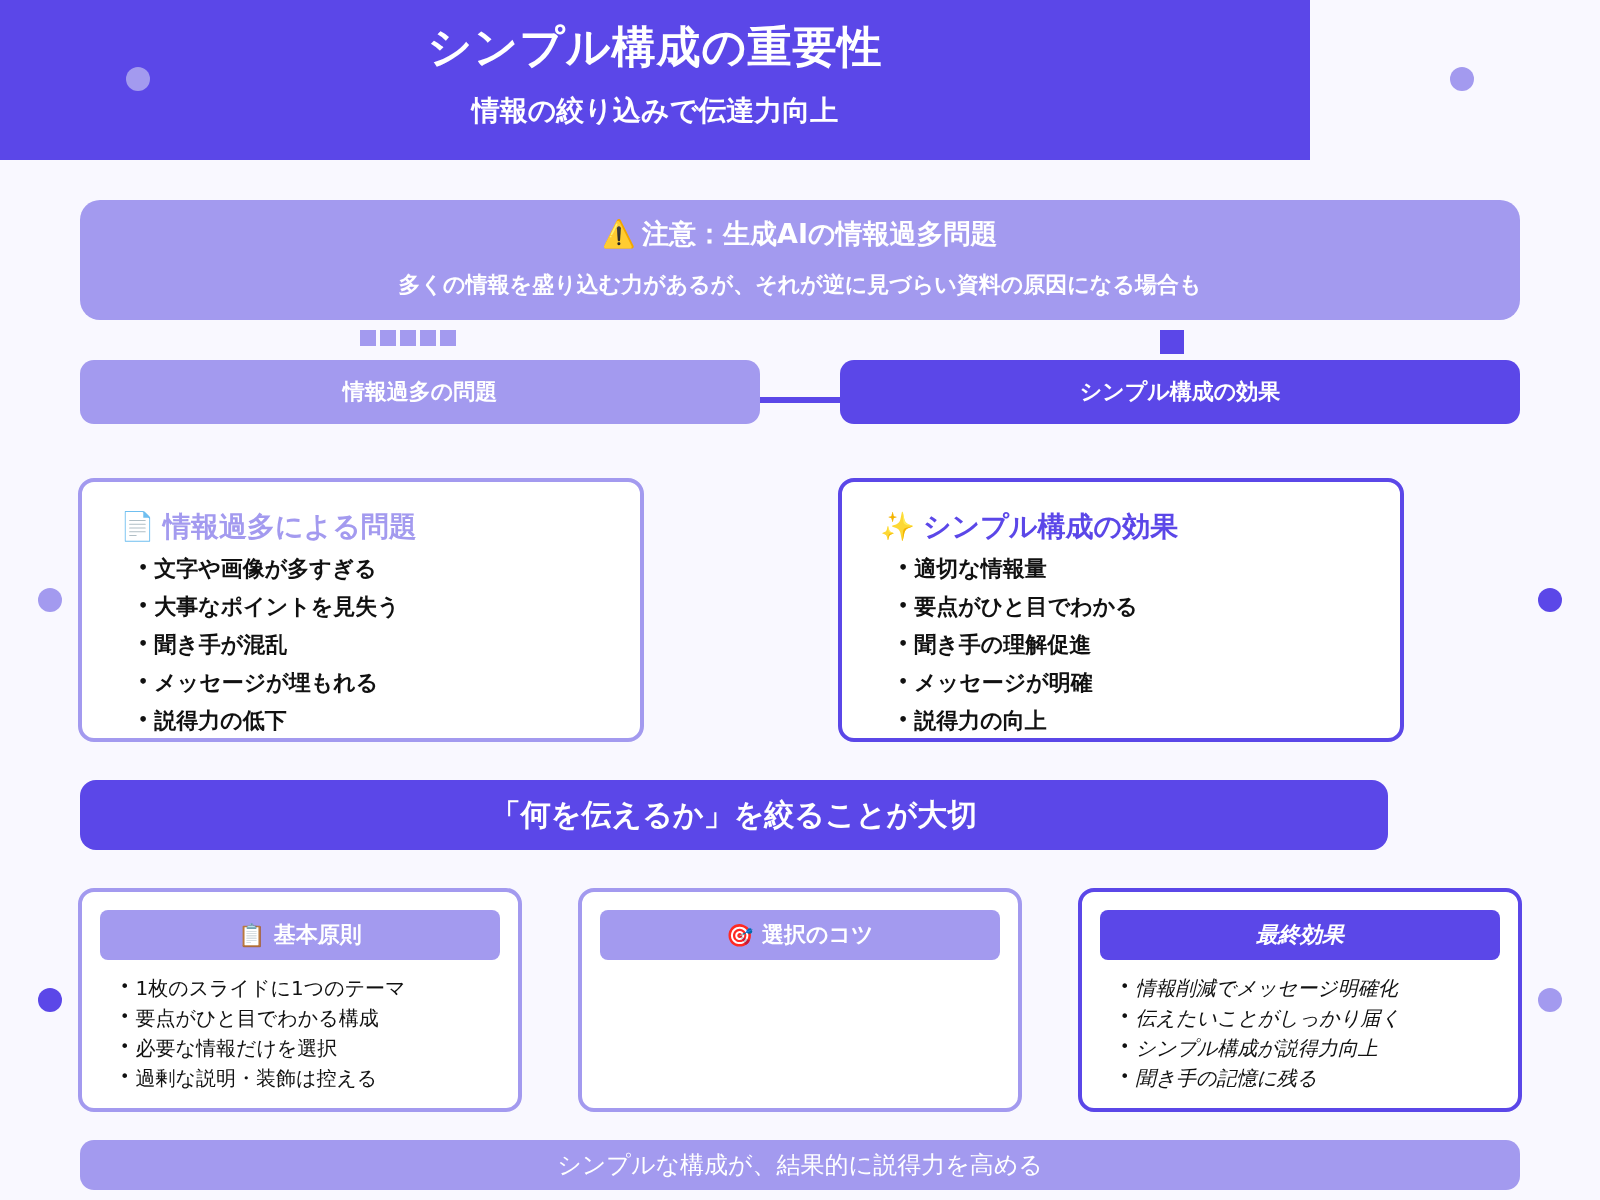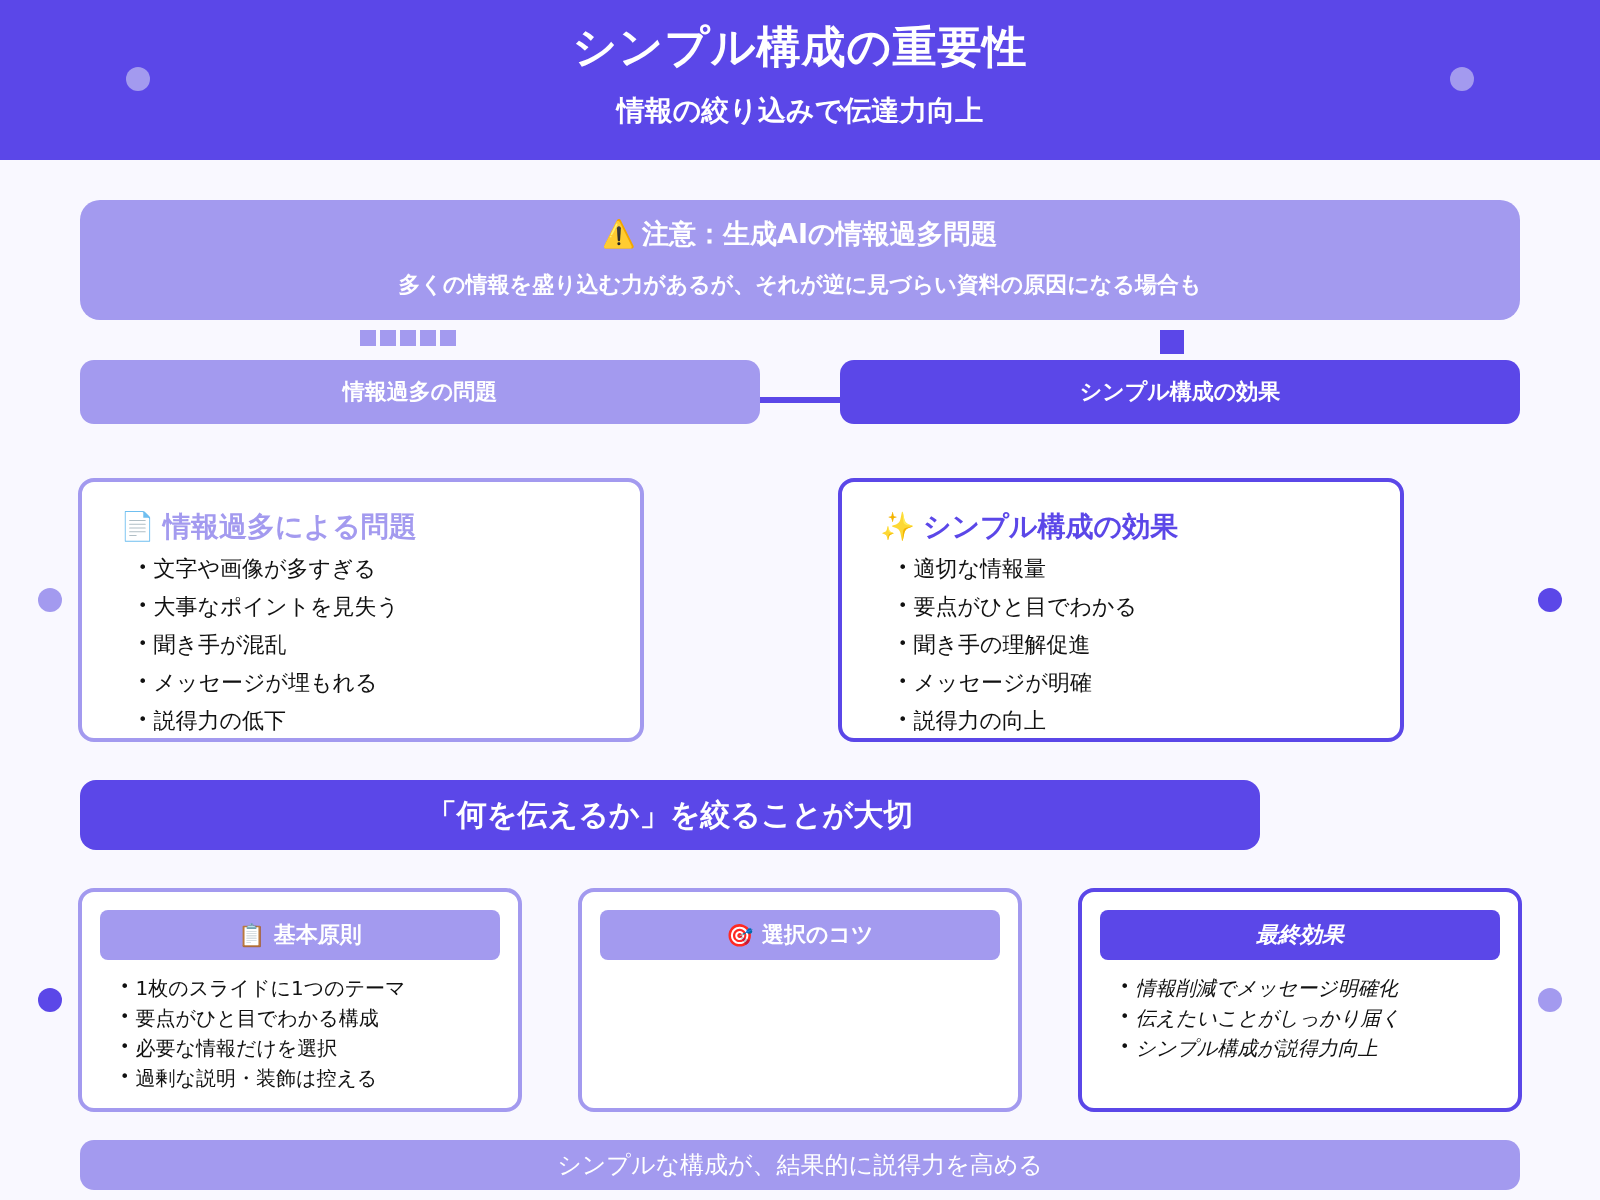--- a/index.html
+++ b/index.html
@@ -4,21 +4,21 @@
   <style>
     * { box-sizing: border-box; margin: 0; padding: 0; }
     html, body { width: 1600px; height: 1200px; overflow: hidden; }
     body {
       background: #f9f8ff;
       font-family: "DejaVu Sans", "Liberation Sans", sans-serif;
       position: relative;
       color: #111;
     }
     .header {
-      position: absolute; left: 0; top: 0; width: 1600px; height: 160px;
+      position: absolute; left: 0; top: 0; width: 1310px; height: 160px;
       background: #5b47e8;
       color: #fff; text-align: center;
     }
     .header .title {
       position: absolute; left: 0; right: 0; top: 18px;
       font-size: 44px; font-weight: bold; letter-spacing: 1px;
     }
     .header .subtitle {
       position: absolute; left: 0; right: 0; top: 92px;
       font-size: 28px; font-weight: bold;
@@ -51,25 +51,25 @@
       position: absolute; background: #fff; border-radius: 16px; border: 4px solid #a39aef;
     }
     .card.dark { border-color: #5b47e8; }
     .card.big { top: 478px; width: 566px; height: 264px; }
     .card .c-title {
       position: absolute; left: 38px; top: 26px; font-size: 28px; font-weight: bold;
     }
     .card .c-title.light { color: #a39aef; }
     .card .c-title.dark { color: #5b47e8; }
     .card ul { list-style: none; position: absolute; left: 56px; top: 70px; }
-    .card.big li { font-size: 22px; height: 38px; line-height: 32px; }
+    .card.big li { font-size: 22px; height: 38px; line-height: 32px; font-weight: bold; }
     .card li::before { content: "•"; margin-right: 6px; font-size: 16px; vertical-align: 3px; }
 
     .band {
-      position: absolute; left: 80px; top: 780px; width: 1180px; height: 70px;
+      position: absolute; left: 80px; top: 780px; width: 1308px; height: 70px;
       background: #5b47e8; border-radius: 16px; color: #fff;
       font-size: 30px; font-weight: bold;
       display: flex; align-items: center; justify-content: center;
     }
 
     .card.small { top: 888px; width: 444px; height: 224px; }
     .card.small .s-head {
       position: absolute; left: 18px; top: 18px; right: 18px; height: 50px;
       border-radius: 8px; color: #fff; font-size: 22px; font-weight: bold;
       display: flex; align-items: center; justify-content: center;
@@ -166,18 +166,19 @@
       <span>選択のコツ</span>
   </div>
 </div>
 
 <div class="card small dark" style="left:1078px;font-style:italic;">
   <div class="s-head dark">最終効果</div>
   <ul>
     <li>情報削減でメッセージ明確化</li>
     <li>伝えたいことがしっかり届く</li>
     <li>シンプル構成が説得力向上</li>
+    <li>聞き手の記憶に残る</li>
   </ul>
 </div>
 
 <div class="dot light" style="left:1538px;top:988px;width:24px;height:24px;"></div>
 
 <div class="footer">シンプルな構成が、結果的に説得力を高める</div>
 
 </body></html>

